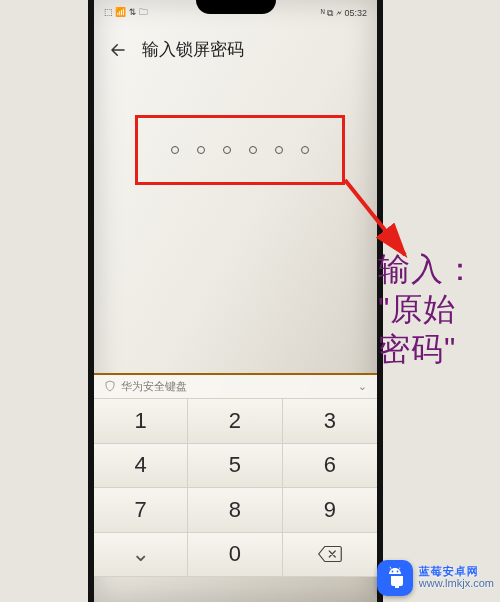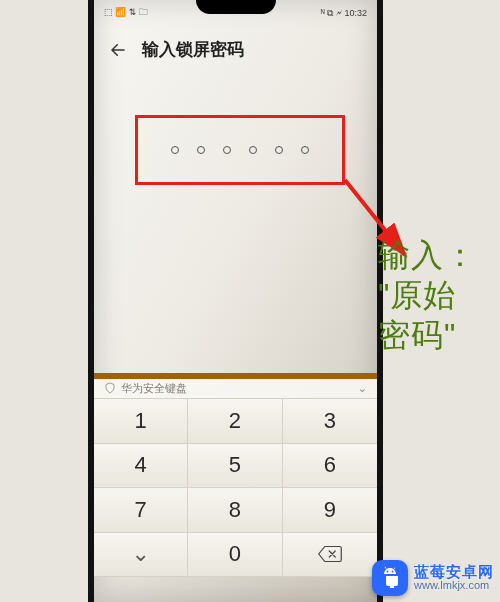--- a/index.html
+++ b/index.html
@@ -4,49 +4,49 @@
   <style>
     * { margin: 0; padding: 0; box-sizing: border-box; }
     body { width: 500px; height: 602px; position: relative; font-family: -apple-system, "Helvetica Neue", Arial, sans-serif; background: #e8e5df; overflow: hidden; }
     .stage { position: absolute; inset: 0; }
     .phone-surround { position: absolute; left: 88px; top: 0; width: 295px; height: 602px; background: linear-gradient(120deg, #f7f6f2 0%, #edeae3 45%, #c9c3b7 100%); border-left: 6px solid #111; border-right: 6px solid #111; box-shadow: inset 0 0 30px rgba(0,0,0,.18); }
     .notch { position: absolute; left: 196px; top: 0; width: 80px; height: 14px; background: #000; border-bottom-left-radius: 14px; border-bottom-right-radius: 14px; z-index: 5; }
     .status-bar { position: absolute; left: 94px; top: 4px; width: 283px; height: 18px; display: flex; justify-content: space-between; align-items: center; font-size: 9px; color: #3a3a3a; padding: 0 10px; }
     .status-left, .status-right { display: flex; gap: 3px; align-items: center; }
     .header { position: absolute; left: 94px; top: 30px; width: 283px; display: flex; align-items: center; gap: 14px; padding: 8px 14px; }
     .back { width: 20px; height: 20px; display: flex; align-items: center; justify-content: center; cursor: pointer; }
-    .title { font-size: 17px; color: #222; font-weight: 700; }
+    .title { font-size: 17px; color: #222; font-weight: 400; }
     .pin-area { position: absolute; left: 135px; top: 115px; width: 210px; height: 70px; display: flex; align-items: center; justify-content: center; gap: 18px; }
     .dot { width: 8px; height: 8px; border: 1.2px solid #555; border-radius: 50%; }
     .redbox { position: absolute; left: 135px; top: 115px; width: 210px; height: 70px; border: 3px solid #e52019; pointer-events: none; }
     .arrow { position: absolute; pointer-events: none; }
-    .annotation { position: absolute; left: 378px; top: 235px; width: 110px; color: #4d7c0f; font-size: 32px; line-height: 1.25; font-weight: 500; font-family: "Microsoft YaHei","PingFang SC",sans-serif; text-align: left; letter-spacing: 1px; }
-    .kb-label { position: absolute; left: 94px; top: 373px; width: 283px; height: 26px; background: rgba(248,247,243,.9); border-top: 6px solid #a16207; border-bottom: 1px solid #d6d1c6; display: flex; align-items: center; padding: 0 10px; font-size: 11px; color: #7d7a72; }
+    .annotation { position: absolute; left: 378px; top: 249px; width: 110px; color: #701a75; font-size: 32px; line-height: 1.25; font-weight: 500; font-family: "Microsoft YaHei","PingFang SC",sans-serif; text-align: left; letter-spacing: 1px; }
+    .kb-label { position: absolute; left: 94px; top: 373px; width: 283px; height: 26px; background: rgba(248,247,243,.9); border-top: 2px solid #a16207; border-bottom: 1px solid #d6d1c6; display: flex; align-items: center; padding: 0 10px; font-size: 11px; color: #7d7a72; }
     .kb-label .shield { margin-right: 5px; }
     .kb-label .chev { margin-left: auto; color: #8f8b82; }
     .keypad { position: absolute; left: 94px; top: 399px; width: 283px; height: 178px; display: grid; grid-template-columns: repeat(3,1fr); grid-template-rows: repeat(4,1fr); background: #f2f0ea; }
     .key { display: flex; align-items: center; justify-content: center; font-size: 22px; color: #2b2b2b; border-right: 1px solid #d6d1c6; border-bottom: 1px solid #d6d1c6; cursor: pointer; user-select: none; background: linear-gradient(180deg,#f7f5ef,#e9e6dd); }
     .key:nth-child(3n) { border-right: none; }
     .key.fn { color: #555; }
     .watermark { position: absolute; right: 6px; bottom: 6px; display: flex; align-items: center; gap: 6px; z-index: 20; }
     .wm-badge { width: 36px; height: 36px; background: #2b68ff; border-radius: 10px; display: flex; align-items: center; justify-content: center; box-shadow: 0 2px 5px rgba(0,0,0,.3); }
     .wm-text { display: flex; flex-direction: column; line-height: 1.05; text-shadow: 0 1px 2px rgba(255,255,255,.8); }
-    .wm-text .t1 { font-size: 15px; font-weight: 700; color: #2b68ff; letter-spacing: 1px; }
+    .wm-text .t1 { font-size: 11px; font-weight: 700; color: #2b68ff; letter-spacing: 1px; }
     .wm-text .t2 { font-size: 11px; color: #4a6fae; }
   </style>
 </head>
 <body>
 
 <div class="stage">
   <div class="phone-surround"></div>
   <div class="notch"></div>
 
   <div class="status-bar">
     <div class="status-left">⬚ 📶 ⇅ 🗀</div>
-    <div class="status-right">ᴺ ⧉ 🗲 10:32</div>
+    <div class="status-right">ᴺ ⧉ 🗲 05:32</div>
   </div>
 
   <div class="header">
     <div class="back">
       <svg width="18" height="18" viewBox="0 0 24 24">
           <path d="M20 12H5M11 5l-7 7 7 7" stroke="#333" stroke-width="2" fill="none" stroke-linecap="round" stroke-linejoin="round"></path>
         </svg>
     </div>
     <div class="title">输入锁屏密码</div>
   </div>

